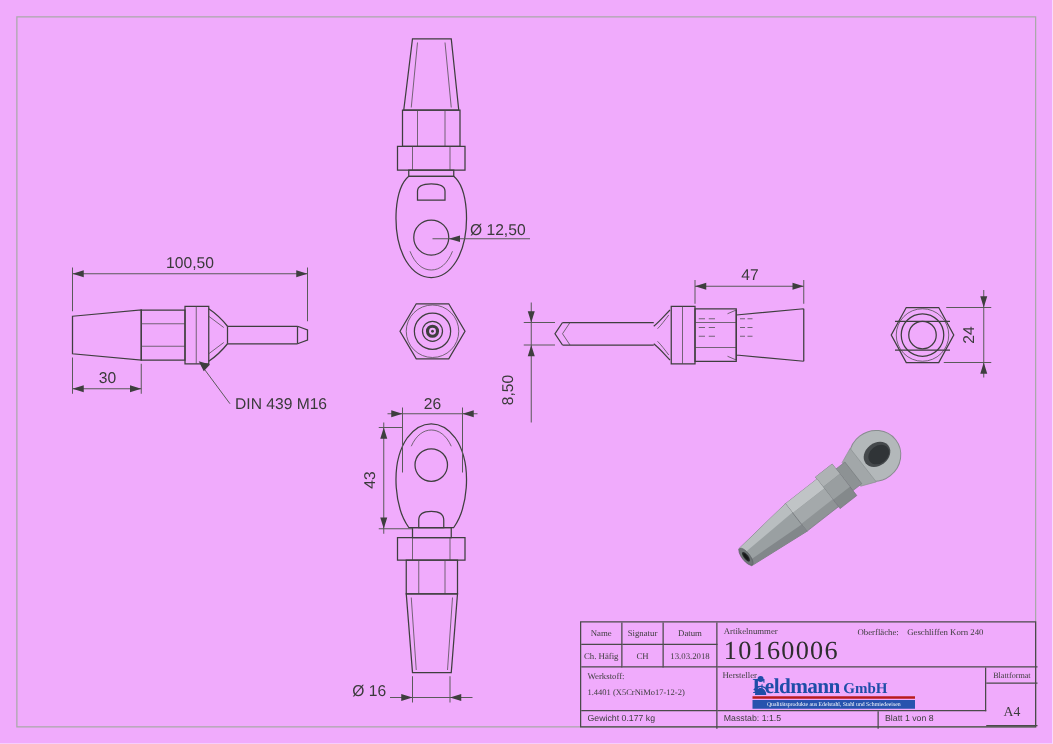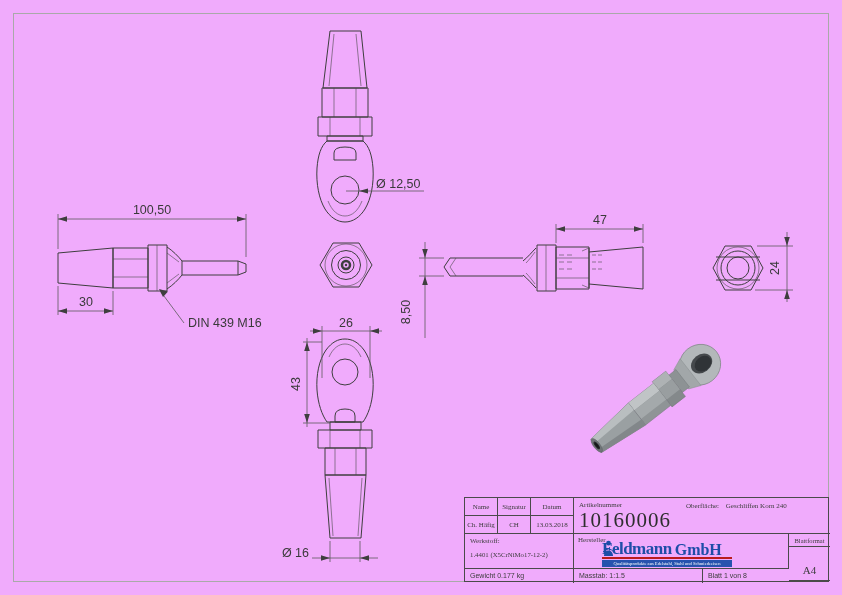--- a/index.html
+++ b/index.html
@@ -22,21 +22,21 @@
   .ctr{display:flex;align-items:center;justify-content:center;text-align:center;}
   .artnr{position:absolute;left:5px;top:10px;font-size:21px;letter-spacing:1px;color:#2e2e2e;}
   .obfl{position:absolute;left:112px;top:4px;font-size:7px;white-space:nowrap;}
   .wk1{position:absolute;left:5px;top:3px;}
   .wk2{position:absolute;left:5px;top:17px;font-size:6.8px;white-space:nowrap;}
   .gw{position:absolute;left:5px;top:3px;}
   
   #logo{position:absolute;left:28px;top:6px;width:130px;}
   #logorow{display:flex;align-items:flex-end;border-bottom:2px solid #b91c1c;padding-bottom:0px;}
   #logobrand{font-size:17px;font-weight:bold;color:#1e4da8;letter-spacing:-0.5px;line-height:17px;}
-  #logosuffix{font-size:16px;font-weight:bold;color:#1e4da8;margin-left:3px;line-height:14px;}
+  #logosuffix{font-size:12px;font-weight:bold;color:#1e4da8;margin-left:3px;line-height:14px;}
   #logobanner{margin-top:1px;background:#2753ae;color:#ffffff;font-size:4.6px;line-height:7px;height:7px;text-align:center;white-space:nowrap;overflow:hidden;}
 </style>
 </head>
 <body>
 
 <div id="page">
   <div id="frame"></div>
 
   <svg width="842" height="595" viewBox="0 0 842 595">
 

